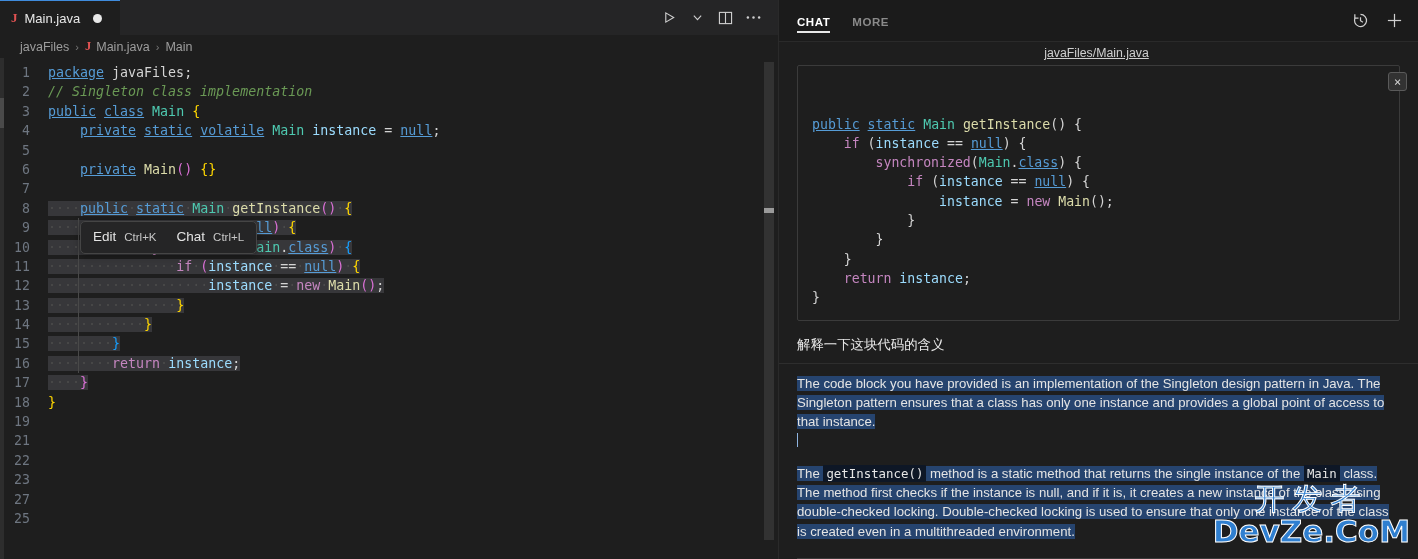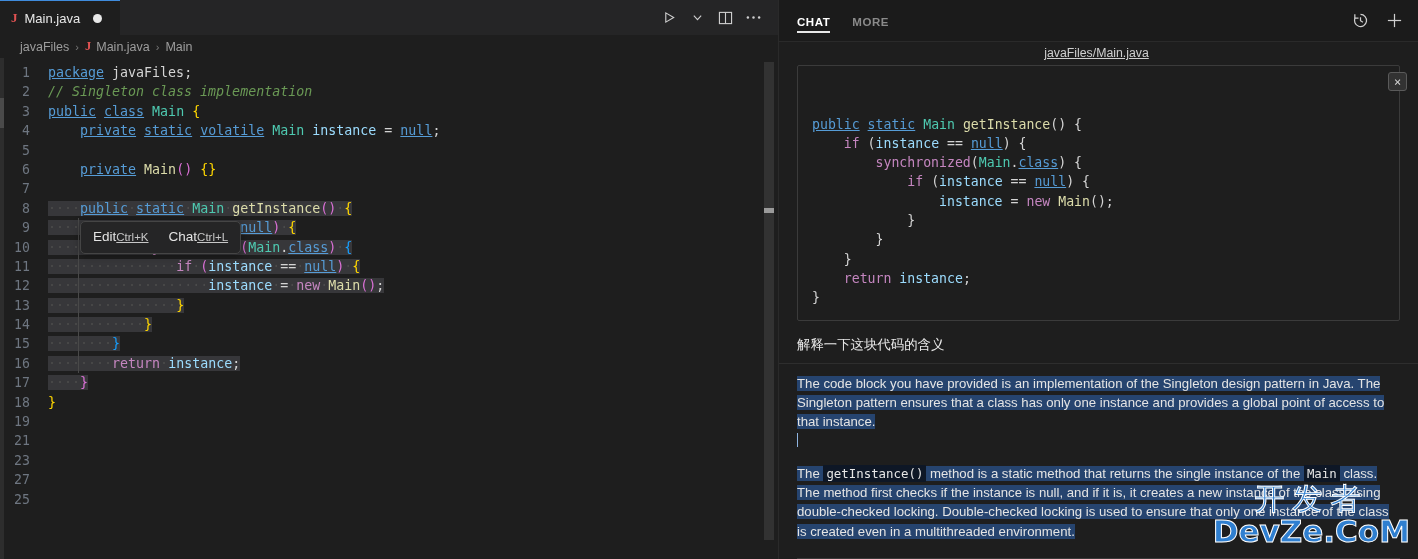--- a/index.html
+++ b/index.html
@@ -113,21 +113,21 @@
     position: absolute; left: 80px; top: 163px;
     background: #252526;
     border: 1px solid #454545;
     border-radius: 5px;
     padding: 5px 12px 6px 12px;
     display: flex; align-items: baseline; gap: 20px;
     z-index: 20;
     box-shadow: 0 2px 8px rgba(0,0,0,.36);
   }
   .iw-item { color: #e4e4e4; font-size: 13.5px; font-family: "Liberation Sans", sans-serif; }
-  .iw-item .kb { color: #c8c8c8; font-size: 11.5px; margin-left: 0; text-decoration: underline; }
+  .iw-item .kb { color: #c8c8c8; font-size: 11.5px; margin-left: 8px; }
 
   .vscrollbar {
     position: absolute; right: 0; top: 0; width: 14px; height: 100%;
   }
   .vscroll-track {
     position: absolute; right: 4px; top: 4px; width: 10px; height: 478px;
     background: #323232;
   }
   .vscroll-mark {
     position: absolute; right: 4px; top: 150px; width: 10px; height: 5px;
@@ -313,20 +313,21 @@
         <div class="cline"><span class="lnum">15</span><span class="ltext"><span class="sel"><span class="ws">····</span><span class="ws">····</span><span class="b3">}</span></span><span class="indent-guide" style="left:32px"></span></span></div>
 
         <div class="cline"><span class="lnum">16</span><span class="ltext"><span class="sel"><span class="ws">····</span><span class="ws">····</span><span class="kp">return</span><span class="ws">·</span><span class="v">instance</span><span class="p">;</span></span><span class="indent-guide" style="left:32px"></span></span></div>
 
         <div class="cline"><span class="lnum">17</span><span class="ltext"><span class="sel"><span class="ws">····</span><span class="b2">}</span></span></span></div>
 
         <div class="cline"><span class="lnum">18</span><span class="ltext"><span class="b1">}</span></span></div>
 
         <div class="cline"><span class="lnum">19</span><span class="ltext"></span></div>
         <div class="cline"><span class="lnum">21</span><span class="ltext"></span></div>
+        <div class="cline"><span class="lnum">22</span><span class="ltext"></span></div>
         <div class="cline"><span class="lnum">23</span><span class="ltext"></span></div>
         <div class="cline"><span class="lnum">27</span><span class="ltext"></span></div>
         <div class="cline"><span class="lnum">25</span><span class="ltext"></span></div>
       </div>
 
       <div class="inline-widget">
         <span class="iw-item"><span>Edit</span><span class="kb">Ctrl+K</span></span>
         <span class="iw-item"><span>Chat</span><span class="kb">Ctrl+L</span></span>
       </div>
 

